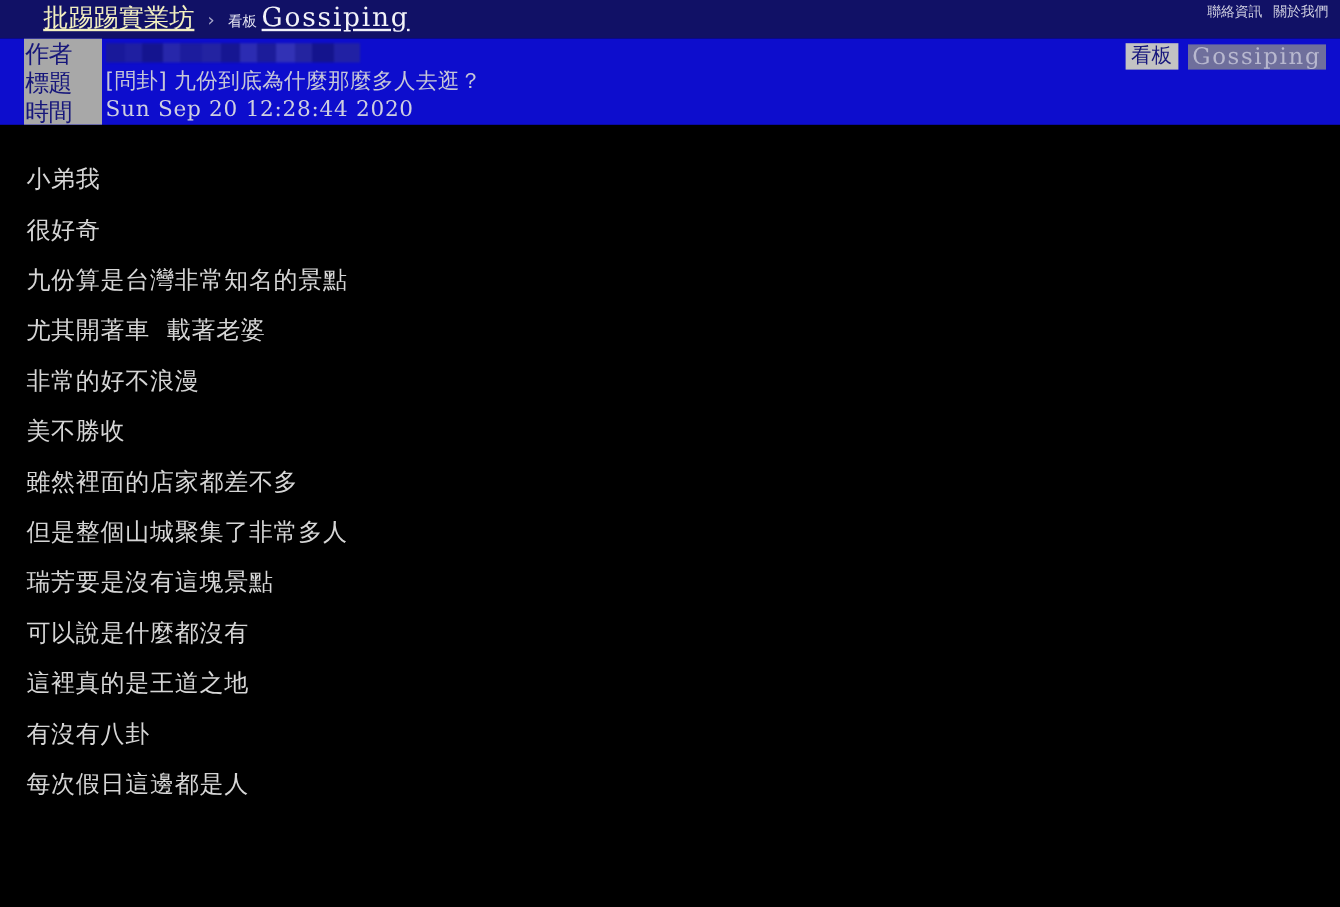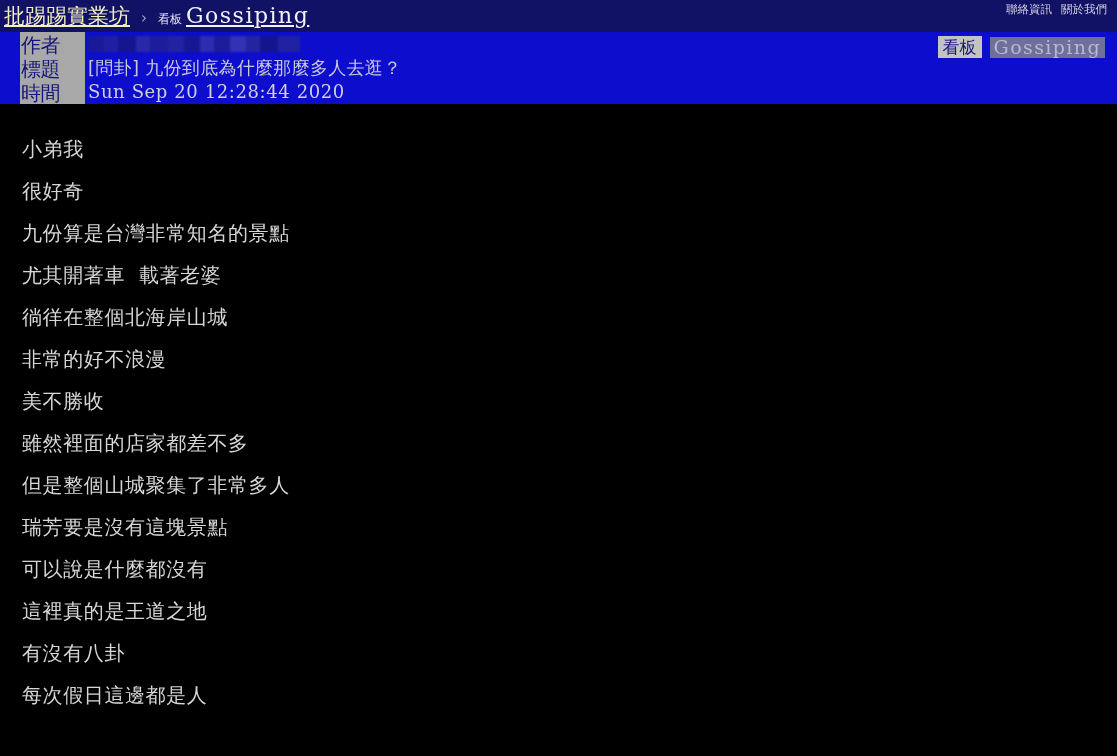--- a/index.html
+++ b/index.html
@@ -18,21 +18,21 @@
   }
 
   
   #top-nav {
     position: relative;
     height: 32px;
     background: #111166;
     display: flex;
     align-items: center;
     box-sizing: border-box;
-    padding: 0 12px 0 4px;
+    padding: 0 12px 0 36px;
   }
   #breadcrumb {
     display: flex;
     align-items: baseline;
     gap: 0px;
     white-space: nowrap;
   }
   .site-title {
     color: #f3f0c0;
     font-size: 21px;
@@ -240,21 +240,20 @@
     <span class="badge-board">Gossiping</span>
   </div>
 
 </div>
 
 <div id="article-body">
     <div class="body-line">小弟我</div>
     <div class="body-line">很好奇</div>
     <div class="body-line">九份算是台灣非常知名的景點</div>
     <div class="body-line">尤其開著車  載著老婆</div>
-    <div class="body-line">徜徉在整個北海岸山城</div>
     <div class="body-line">非常的好不浪漫</div>
     <div class="body-line">美不勝收</div>
     <div class="body-line">雖然裡面的店家都差不多</div>
     <div class="body-line">但是整個山城聚集了非常多人</div>
     <div class="body-line">瑞芳要是沒有這塊景點</div>
     <div class="body-line">可以說是什麼都沒有</div>
     <div class="body-line">這裡真的是王道之地</div>
     <div class="body-line">有沒有八卦</div>
     <div class="body-line">每次假日這邊都是人</div>
   </div>

